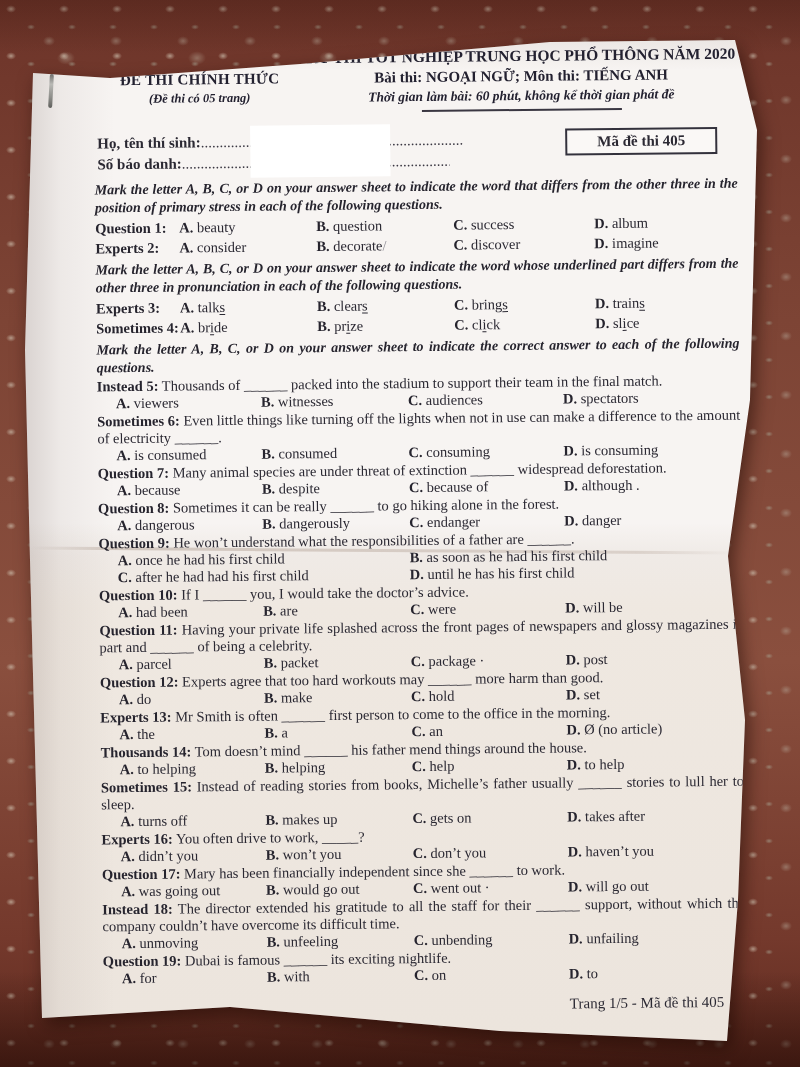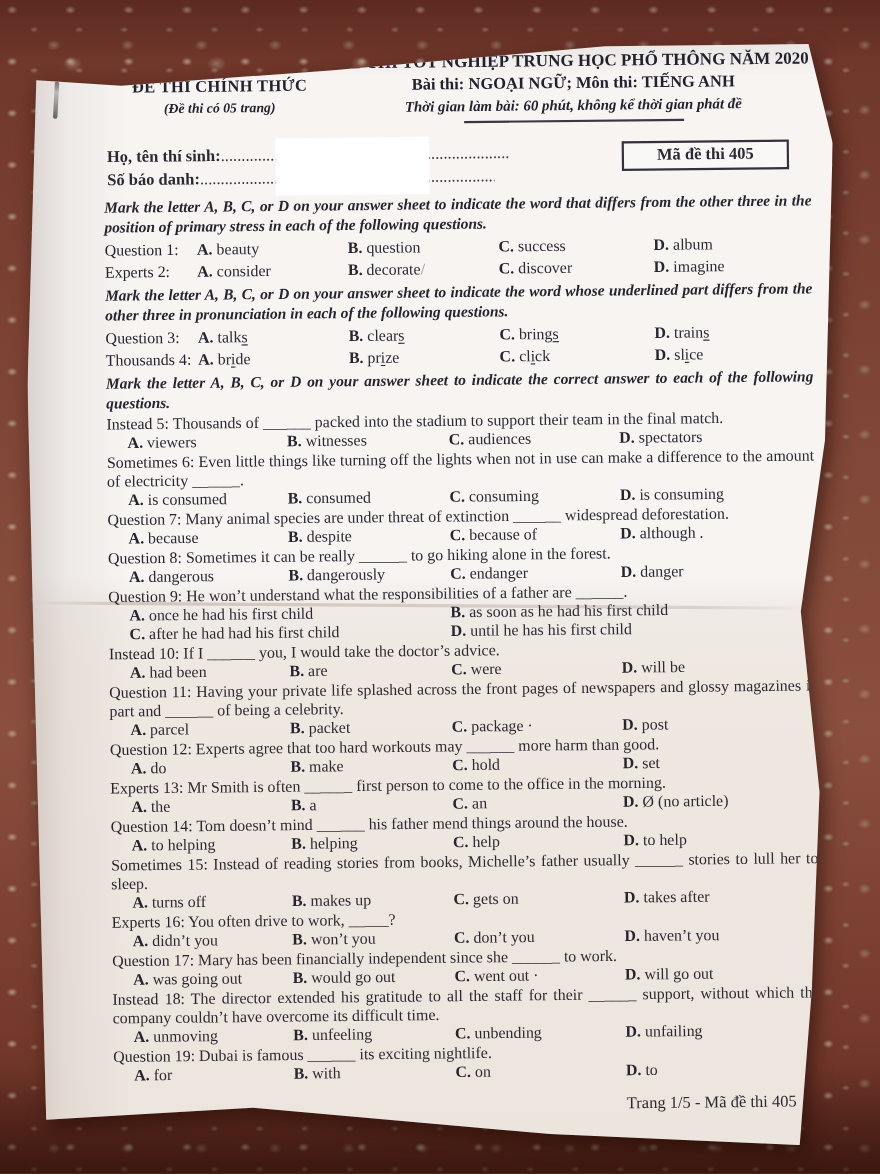--- a/index.html
+++ b/index.html
@@ -50,21 +50,21 @@
   .row-name{width:366px;}
   .row-id{width:352px;}
   .dots{flex:1;overflow:hidden;white-space:nowrap;font-weight:normal;color:#3a3742;}
   .code-box{position:absolute;right:20px;top:0px;width:148px;text-align:center;
     border:2px solid #33313c;font-weight:bold;font-size:15px;line-height:23px;background:rgba(255,255,255,.35);}
   .redact{position:absolute;left:156px;top:-6px;width:140px;height:52px;background:#ffffff;}
   
   .instr{font-weight:bold;font-style:italic;font-size:14px;line-height:18px;text-align:justify;margin-top:4px;color:#26242e;}
   .qblock{margin-top:1px;}
   .q-text{font-size:14.5px;line-height:17px;text-align:justify;}
-  .q-label{font-weight:normal;color:#26242e;}
+  .q-label{font-weight:bold;color:#26242e;}
   .inline-q{display:grid;grid-template-columns:84px 137px 137px 141px auto;font-size:14.5px;line-height:18px;margin-top:2px;}
   .opt-grid{display:grid;grid-template-columns:145px 147px 155px auto;padding-left:19px;font-size:14.5px;line-height:17px;}
   .opt-grid.wide{grid-template-columns:292px auto;}
   .opt{white-space:nowrap;}
   .opt-letter{font-weight:bold;color:#26242e;}
   .ul{text-decoration:underline;text-underline-offset:2px;}
   .pencil{color:#8f8d96;}
   .footer{text-align:right;padding-right:22px;font-size:15px;line-height:18px;margin-top:12px;}
 </style>
 </head>
@@ -120,30 +120,30 @@
                 <b class="q-label">Experts 2:</b>
                 <span class="opt"><b class="opt-letter">A.</b> consider</span>
                 <span class="opt"><b class="opt-letter">B.</b> decorate<span class="pencil">/</span></span>
                 <span class="opt"><b class="opt-letter">C.</b> discover</span>
                 <span class="opt"><b class="opt-letter">D.</b> imagine</span>
               </div>
             </div>
             <div class="instr">Mark the letter A, B, C, or D on your answer sheet to indicate the word whose underlined part differs from the other three in pronunciation in each of the following questions.</div>
             <div class="qblock">
               <div class="inline-q">
-                <b class="q-label">Question 3:</b>
+                <b class="q-label">Experts 3:</b>
                 <span class="opt"><b class="opt-letter">A.</b> talk<span class="ul">s</span></span>
                 <span class="opt"><b class="opt-letter">B.</b> clear<span class="ul">s</span></span>
                 <span class="opt"><b class="opt-letter">C.</b> bring<span class="ul">s</span></span>
                 <span class="opt"><b class="opt-letter">D.</b> train<span class="ul">s</span></span>
               </div>
             </div>
             <div class="qblock">
               <div class="inline-q">
-                <b class="q-label">Thousands 4:</b>
+                <b class="q-label">Sometimes 4:</b>
                 <span class="opt"><b class="opt-letter">A.</b> br<span class="ul">i</span>de</span>
                 <span class="opt"><b class="opt-letter">B.</b> pr<span class="ul">i</span>ze</span>
                 <span class="opt"><b class="opt-letter">C.</b> cl<span class="ul">i</span>ck</span>
                 <span class="opt"><b class="opt-letter">D.</b> sl<span class="ul">i</span>ce</span>
               </div>
             </div>
             <div class="instr">Mark the letter A, B, C, or D on your answer sheet to indicate the correct answer to each of the following questions.</div>
             <div class="qblock">
               <p class="q-text"><b class="q-label">Instead 5:</b> Thousands of ______ packed into the stadium to support their team in the final match.</p>
               <div class="opt-grid">
@@ -183,21 +183,21 @@
             <div class="qblock">
               <p class="q-text"><b class="q-label">Question 9:</b> He won’t understand what the responsibilities of a father are ______.</p>
               <div class="opt-grid wide">
                 <span class="opt"><b class="opt-letter">A.</b> once he had his first child</span>
                 <span class="opt"><b class="opt-letter">B.</b> as soon as he had his first child</span>
                 <span class="opt"><b class="opt-letter">C.</b> after he had had his first child</span>
                 <span class="opt"><b class="opt-letter">D.</b> until he has his first child</span>
               </div>
             </div>
             <div class="qblock">
-              <p class="q-text"><b class="q-label">Instead 10:</b> If I ______ you, I would take the doctor’s advice.</p>
+              <p class="q-text"><b class="q-label">Question 10:</b> If I ______ you, I would take the doctor’s advice.</p>
               <div class="opt-grid">
                 <span class="opt"><b class="opt-letter">A.</b> had been</span>
                 <span class="opt"><b class="opt-letter">B.</b> are</span>
                 <span class="opt"><b class="opt-letter">C.</b> were</span>
                 <span class="opt"><b class="opt-letter">D.</b> will be</span>
               </div>
             </div>
             <div class="qblock">
               <p class="q-text"><b class="q-label">Question 11:</b> Having your private life splashed across the front pages of newspapers and glossy magazines is part and ______ of being a celebrity.</p>
               <div class="opt-grid">
@@ -219,21 +219,21 @@
             <div class="qblock">
               <p class="q-text"><b class="q-label">Experts 13:</b> Mr Smith is often ______ first person to come to the office in the morning.</p>
               <div class="opt-grid">
                 <span class="opt"><b class="opt-letter">A.</b> the</span>
                 <span class="opt"><b class="opt-letter">B.</b> a</span>
                 <span class="opt"><b class="opt-letter">C.</b> an</span>
                 <span class="opt"><b class="opt-letter">D.</b> Ø (no article)</span>
               </div>
             </div>
             <div class="qblock">
-              <p class="q-text"><b class="q-label">Question 14:</b> Tom doesn’t mind ______ his father mend things around the house.</p>
+              <p class="q-text"><b class="q-label">Thousands 14:</b> Tom doesn’t mind ______ his father mend things around the house.</p>
               <div class="opt-grid">
                 <span class="opt"><b class="opt-letter">A.</b> to helping</span>
                 <span class="opt"><b class="opt-letter">B.</b> helping</span>
                 <span class="opt"><b class="opt-letter">C.</b> help</span>
                 <span class="opt"><b class="opt-letter">D.</b> to help</span>
               </div>
             </div>
             <div class="qblock">
               <p class="q-text"><b class="q-label">Sometimes 15:</b> Instead of reading stories from books, Michelle’s father usually ______ stories to lull her to sleep.</p>
               <div class="opt-grid">

